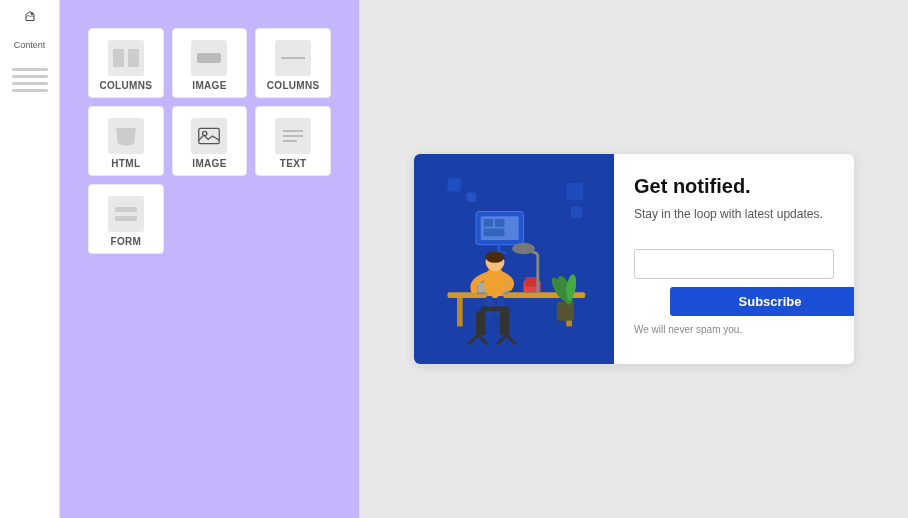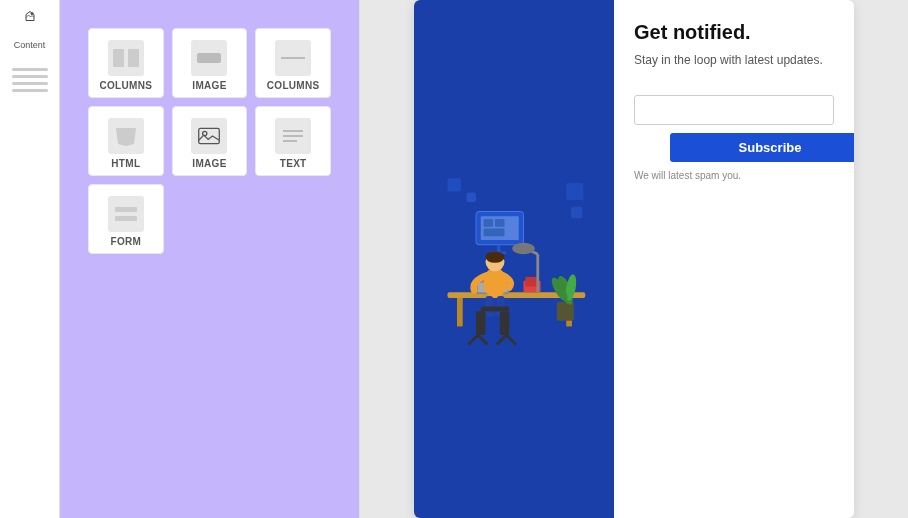--- a/index.html
+++ b/index.html
@@ -102,20 +102,21 @@
     .image-icon-svg {
       width: 24px;
       height: 24px;
     }
 
     
     .main-area {
       flex: 1;
       background: #e8e8e8;
       display: flex;
+      align-items: center;
       justify-content: center;
     }
 
     
     .card {
       background: #fff;
       border-radius: 6px;
       overflow: hidden;
       display: flex;
       width: 440px;
@@ -349,16 +350,16 @@
         <rect x="155" y="25" width="18" height="18" rx="2" fill="#2255cc" opacity="0.6"></rect>
         <rect x="160" y="50" width="12" height="12" rx="2" fill="#3366dd" opacity="0.4"></rect>
       </svg>
     </div>
 
     <div class="card-content">
       <div class="card-title">Get notified.</div>
       <div class="card-subtitle">Stay in the loop with latest updates.</div>
       <input class="card-input" type="text" placeholder="" style="">
       <button class="card-button">Subscribe</button>
-      <div class="card-disclaimer">We will latest spam you.</div>
+      <div class="card-disclaimer">We will never spam you.</div>
     </div>
   </div>
 </div>
 
 </body></html>

